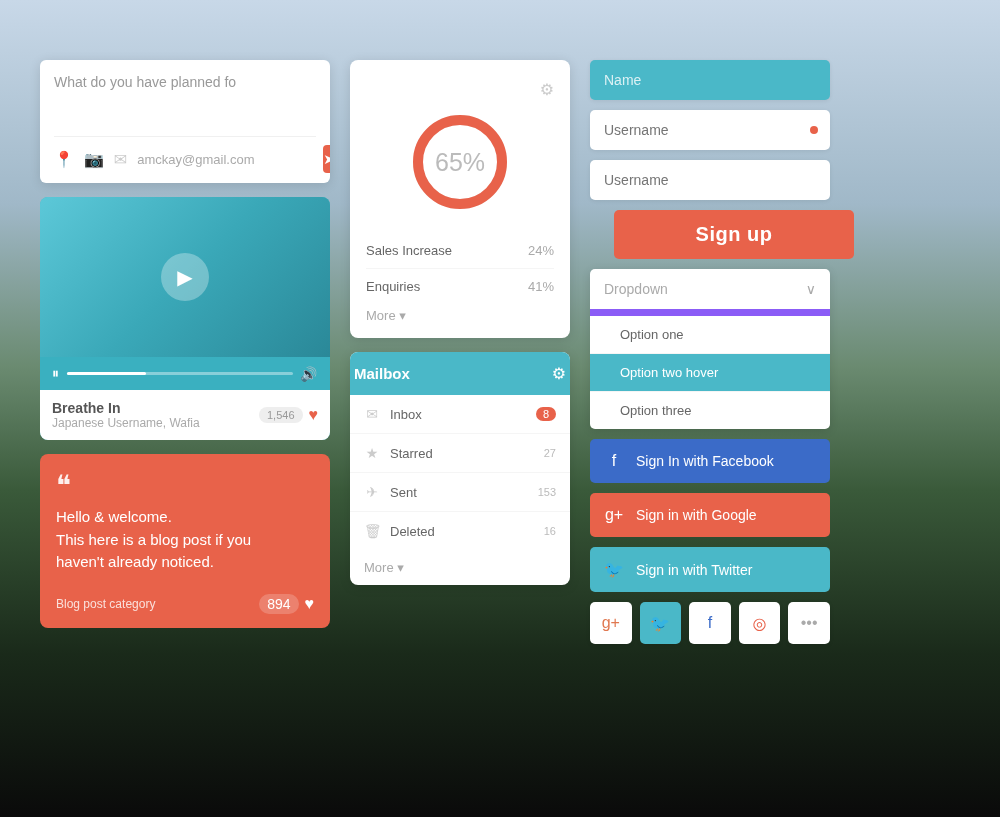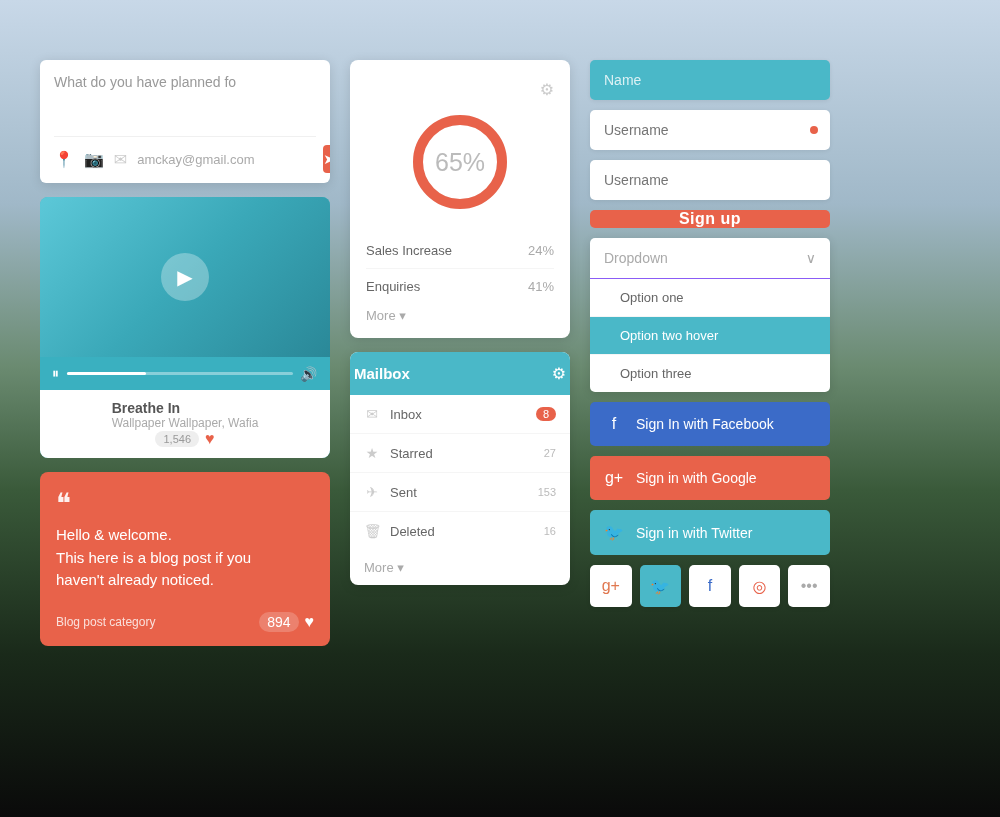--- a/index.html
+++ b/index.html
@@ -136,23 +136,21 @@
       height: 100%;
       background: white;
       border-radius: 2px;
       width: 35%;
     }
     .volume-icon { color: white; font-size: 14px; cursor: pointer; }
     .video-info {
       background: white;
       padding: 10px 12px;
       display: flex;
-      align-items: center;
       justify-content: space-between;
-      flex-direction: column;
     }
     .song-title { font-size: 14px; font-weight: 600; color: #555; }
     .song-artist { font-size: 12px; color: #aaa; }
     .video-meta { display: flex; align-items: center; gap: 6px; }
     .like-count {
       background: #eee;
       border-radius: 10px;
       padding: 2px 8px;
       font-size: 11px;
       color: #999;
@@ -299,40 +297,41 @@
       height: 8px;
       border-radius: 50%;
       background: #e8624a;
     }
     .signup-btn {
       width: 100%;
       background: #e8624a;
       border: none;
       border-radius: 5px;
       color: white;
-      font-size: 16px;
+      font-size: 20px;
       font-weight: 600;
-      padding: 0;
+      padding: 13px;
       cursor: pointer;
       letter-spacing: 0.5px;
+      margin-left: 24px;
     }
     
     .dropdown-wrap {
       background: white;
       border-radius: 5px;
       box-shadow: 0 2px 10px rgba(0,0,0,0.12);
       overflow: hidden;
     }
     .dropdown-header {
       display: flex;
       align-items: center;
       justify-content: space-between;
       padding: 12px 14px;
       cursor: pointer;
-      border-bottom: 1px solid #8b5cf6;
+      border-bottom: 7px solid #8b5cf6;
     }
     .dropdown-label { font-size: 14px; color: #aaa; }
     .dropdown-arrow { font-size: 14px; color: #aaa; }
     .dropdown-option {
       padding: 11px 30px;
       font-size: 13px;
       color: #666;
       border-bottom: 1px solid #f5f5f5;
       cursor: pointer;
     }
@@ -411,21 +410,21 @@
       <div class="video-controls">
         <span class="pause-icon">⏸</span>
         <div class="progress-bar">
           <div class="progress-fill"></div>
         </div>
         <span class="volume-icon">🔊</span>
       </div>
       <div class="video-info">
         <div>
           <div class="song-title">Breathe In</div>
-          <div class="song-artist">Wallpaper Wallpaper, Wafia</div>
+          <div class="song-artist">Japanese Username, Wafia</div>
         </div>
         <div class="video-meta">
           <span class="like-count">1,546</span>
           <span class="heart-icon">♥</span>
         </div>
       </div>
     </div>
 
     <div class="blog-card">
       <div class="quote-mark">❝</div>

